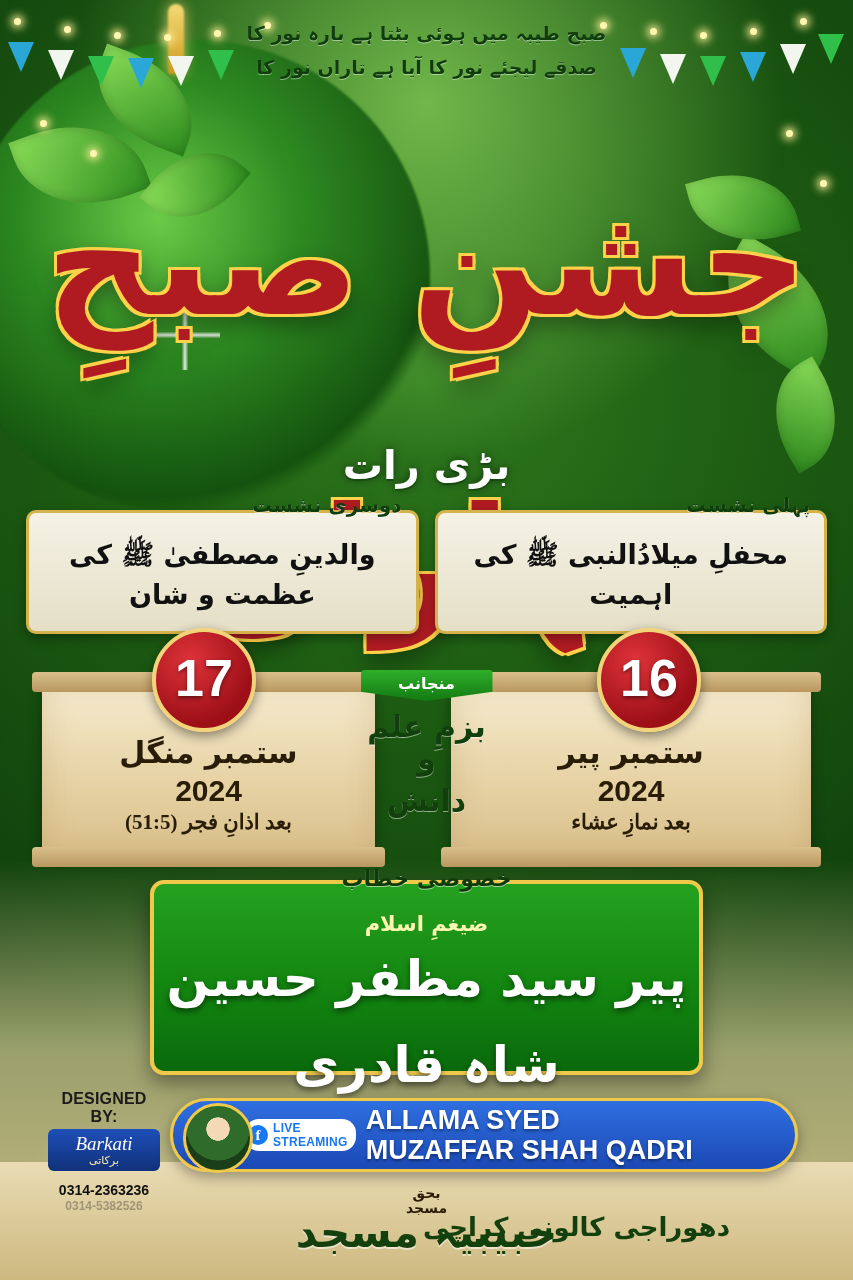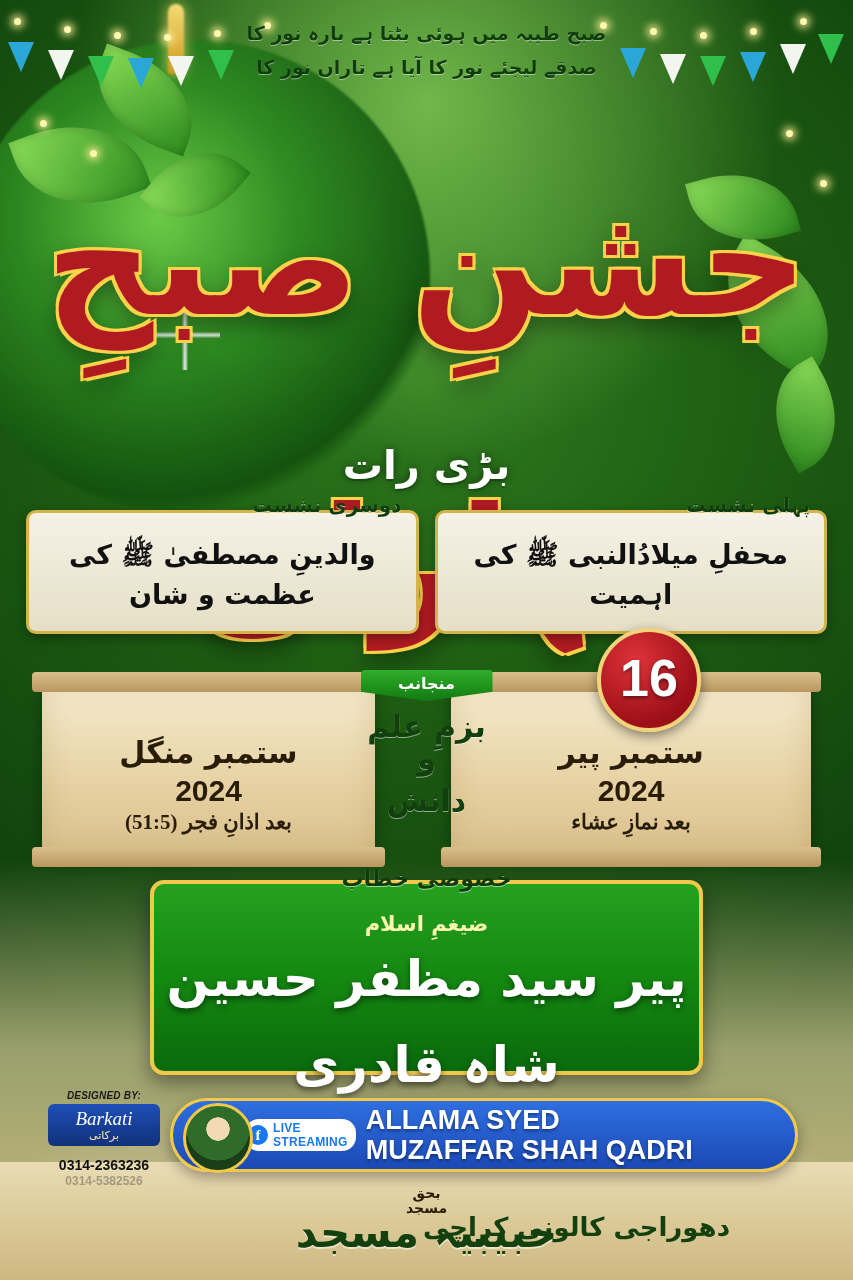--- a/index.html
+++ b/index.html
@@ -399,24 +399,23 @@
   
   .designer {
     position: absolute;
     left: 48px;
     top: 1090px;
     width: 112px;
     text-align: center;
   }
   .designer-label {
     color: #1a1a1a;
-    font-size: 10px;
+    font-size: 16px;
     font-weight: bold;
     letter-spacing: 0.2px;
-    font-style: italic;
   }
   .designer-card {
     margin-top: 3px;
     background: linear-gradient(180deg, #1e4fb8, #11317a);
     border-radius: 6px;
     padding: 5px 4px 4px;
   }
   .designer-name {
     color: #fff;
     font-family: "Liberation Serif", serif;
@@ -553,20 +552,21 @@
     </div>
     <div class="badge right">16</div>
 
     <div class="scroll left">
       <div class="scroll-lines">
         <div class="scroll-day urdu">ستمبر منگل</div>
         <div class="scroll-day">2024</div>
         <div class="scroll-time urdu">بعد اذانِ فجر (5:15)</div>
       </div>
     </div>
+    <div class="badge left">17</div>
 
     <div class="mid-flag">
       <div class="mid-flag-top urdu">منجانب</div>
       <div class="mid-flag-text urdu">بزمِ علم و</div>
       <div class="mid-flag-text urdu">دانش</div>
     </div>
   </div>
 
   <div class="speaker-panel">
     <div class="khitab urdu">خصوصی خطاب</div>

